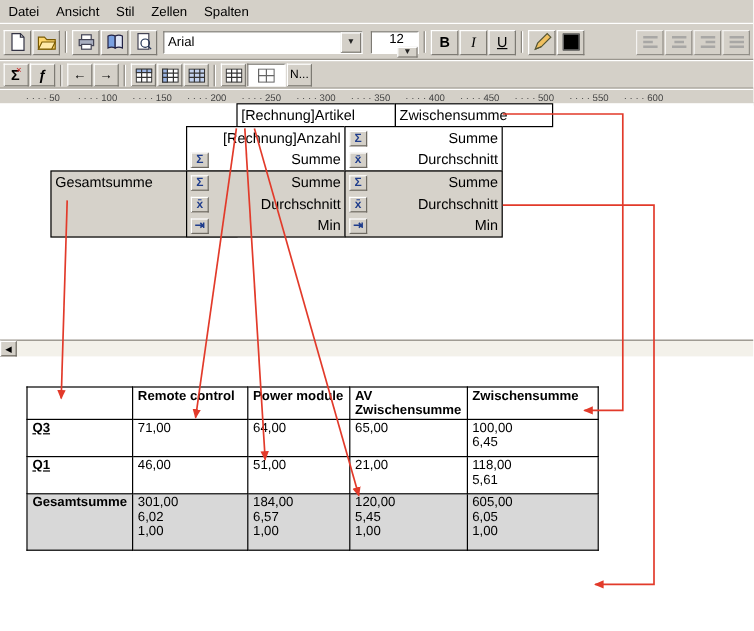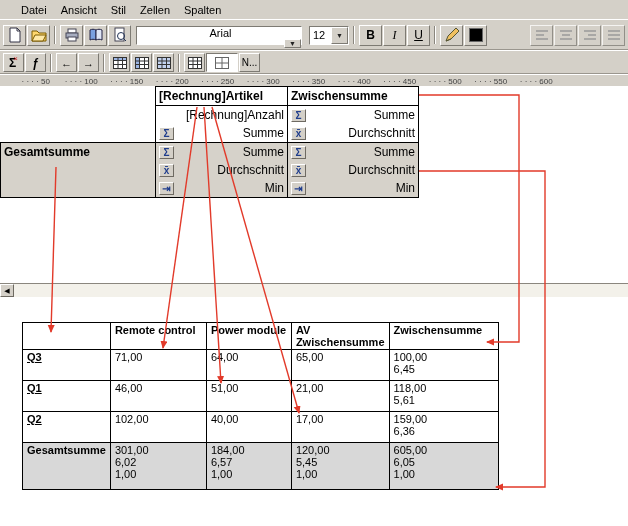--- a/index.html
+++ b/index.html
@@ -8,34 +8,34 @@
     --design-gray:#d6d2ca;
     --total-gray:#d8d8d8;
   }
   html,body{margin:0;padding:0;background:#fff;}
   .screen{position:relative;width:628px;height:526px;background:#fff;overflow:hidden;
           font-family:"Liberation Sans",sans-serif;font-size:11px;color:#000;}
 
   
   .chrome{position:absolute;top:0;left:0;width:628px;height:86px;background:var(--chrome-bg);
           border-bottom:1px solid #9a968e;box-sizing:border-box;}
-  .menubar{height:19px;display:flex;align-items:center;padding:0 14px;}
+  .menubar{height:19px;display:flex;align-items:center;padding:0 0;}
   .menu-item{padding:2px 7px;cursor:default;}
   .toolbar{display:flex;align-items:center;height:30px;padding:0 3px;gap:1px;
            border-top:1px solid #fff;box-shadow:inset 0 -1px 0 #9a968e;}
   .toolbar.second{height:23px;}
   .tb-btn{min-width:23px;height:21px;display:flex;align-items:center;justify-content:center;
           background:var(--chrome-bg);border:1px solid;border-color:#fff #7d7a73 #7d7a73 #fff;
           box-sizing:border-box;padding:0 1px;}
   .toolbar.second .tb-btn{height:19px;min-width:21px;}
   .tb-sep{width:0;height:18px;border-left:1px solid #8a867e;border-right:1px solid #fff;margin:0 3px;}
   .combo{display:flex;align-items:center;height:19px;background:#fff;
          border:1px solid;border-color:#7d7a73 #fff #fff #7d7a73;box-sizing:border-box;padding-left:3px;}
-  .font-combo{width:166px;margin-left:4px;flex-direction:column;}
-  .size-combo{width:40px;margin-left:6px;}
+  .font-combo{width:166px;margin-left:4px;}
+  .size-combo{width:40px;margin-left:6px;flex-direction:column;}
   .combo .arrow-btn{margin-left:auto;width:15px;height:15px;background:var(--chrome-bg);
         border:1px solid;border-color:#fff #7d7a73 #7d7a73 #fff;display:flex;align-items:center;
         justify-content:center;font-size:7px;color:#222;}
   .fmt-btn{width:20px;font-size:12px;}
   .fmt-b{font-weight:bold;}
   .fmt-i{font-style:italic;font-family:"Liberation Serif",serif;}
   .fmt-u{text-decoration:underline;}
   .swatch{width:12px;height:12px;background:#000;border:1px solid #666;}
   .align-group{margin-left:auto;display:flex;gap:1px;opacity:.75;}
   .sigma{font-weight:bold;font-size:12px;}
@@ -47,21 +47,21 @@
   
   .ruler{height:14px;background:var(--chrome-bg);border-top:1px solid #fff;
          font-size:8px;color:#444;white-space:nowrap;overflow:hidden;padding-left:13px;
          box-sizing:border-box;line-height:13px;}
   .tick{display:inline-block;width:45.5px;text-align:center;}
 
   
   .design-area{position:absolute;top:86px;left:0;width:628px;height:197px;background:#fff;}
   .dg-cell{position:absolute;box-sizing:border-box;border:1px solid #000;background:#fff;overflow:hidden;}
   .dg-gray{background:var(--design-gray);}
-  .dg-bold{font-weight:bold;font-size:12px;padding:2px 3px;}
+  .dg-bold{font-weight:normal;font-size:12px;padding:2px 3px;margin-left:42px;}
   .dg-line{display:flex;align-items:center;height:18px;padding:0 3px;font-size:12px;}
   .dg-text{margin-left:auto;}
   .agg-icon{width:15px;height:13px;background:var(--chrome-bg);border:1px solid;
         border-color:#fff #6e6a62 #6e6a62 #fff;color:#1f3d8c;font-weight:bold;font-size:10px;
         line-height:11px;text-align:center;box-sizing:border-box;flex:0 0 auto;}
 
   
   .scroll-strip{position:absolute;top:283px;left:0;width:628px;height:14px;background:#f3f1ea;
         border-top:1px solid #8a867e;display:flex;box-sizing:border-box;}
   .scroll-btn{width:14px;height:13px;background:var(--chrome-bg);border:1px solid;
@@ -367,30 +367,20 @@
       <tr>
         <td class="r2"><span class="qlabel">Q1</span></td>
         <td class="num r2">46,00</td>
         <td class="num r2">51,00</td>
         <td class="num r2">21,00</td>
         <td class="num r2">
           <div>118,00</div>
           <div>5,61</div>
         </td>
       </tr>
-      <tr>
-        <td class="r2"><span class="qlabel">Q2</span></td>
-        <td class="num r2">102,00</td>
-        <td class="num r2">40,00</td>
-        <td class="num r2">17,00</td>
-        <td class="num r2">
-          <div>159,00</div>
-          <div>6,36</div>
-        </td>
-      </tr>
       <tr class="total-row">
         <td class="r3"><span class="blabel">Gesamtsumme</span></td>
         <td class="num r3">
           <div>301,00</div>
           <div>6,02</div>
           <div>1,00</div>
         </td>
         <td class="num r3">
           <div>184,00</div>
           <div>6,57</div>

